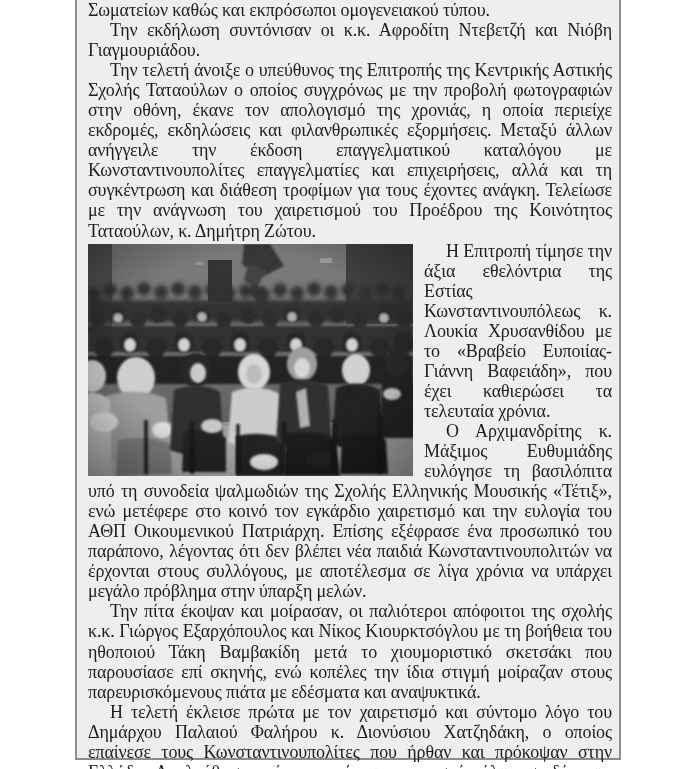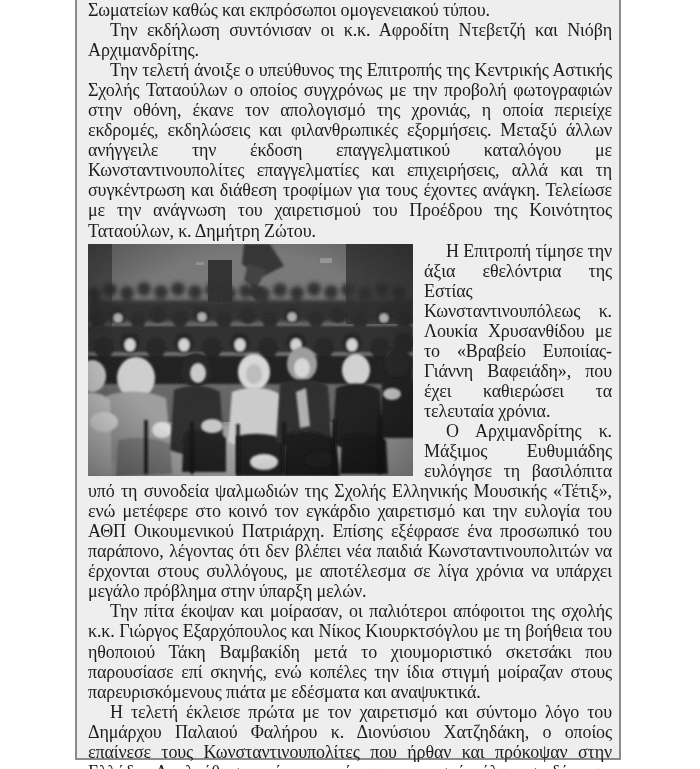--- a/index.html
+++ b/index.html
@@ -67,21 +67,21 @@
 
   .clearfix::after { content: ""; display: block; clear: both; }
 </style>
 </head>
 <body>
 
 <div id="page">
   <div id="article">
 
     <p class="para">Σωματείων καθώς και εκπρόσωποι ομογενειακού τύπου.</p>
-    <p class="para indent">Την εκδήλωση συντόνισαν οι κ.κ. Αφροδίτη Ντεβετζή και Νιόβη Αρχιμανδρίτης.</p>
+    <p class="para indent">Την εκδήλωση συντόνισαν οι κ.κ. Αφροδίτη Ντεβετζή και Νιόβη Γιαγμουριάδου.</p>
     <p class="para indent">Την τελετή άνοιξε ο υπεύθυνος της Επιτροπής της Κεντρικής Αστικής Σχολής Ταταούλων ο οποίος συγχρόνως με την προβολή φωτογραφιών στην οθόνη, έκανε τον απολογισμό της χρονιάς, η οποία περιείχε εκδρομές, εκδηλώσεις και φιλανθρωπικές εξορμήσεις. Μεταξύ άλλων ανήγγειλε την έκδοση επαγγελματικού καταλόγου με Κωνσταντινουπολίτες επαγγελματίες και επιχειρήσεις, αλλά και τη συγκέντρωση και διάθεση τροφίμων για τους έχοντες ανάγκη. Τελείωσε με την ανάγνωση του χαιρετισμού του Προέδρου της Κοινότητος Ταταούλων, κ. Δημήτρη Ζώτου.</p>
 
     <div class="clearfix">
       <div id="photo-block">
         <div id="photo">
           <svg viewBox="0 0 325 232" preserveAspectRatio="none" xmlns="http://www.w3.org/2000/svg">
             <defs>
               <linearGradient id="wallG" x1="0" y1="0" x2="0" y2="1">
                 <stop offset="0%" stop-color="#7d7d7d"></stop>
                 <stop offset="55%" stop-color="#6a6a6a"></stop>

